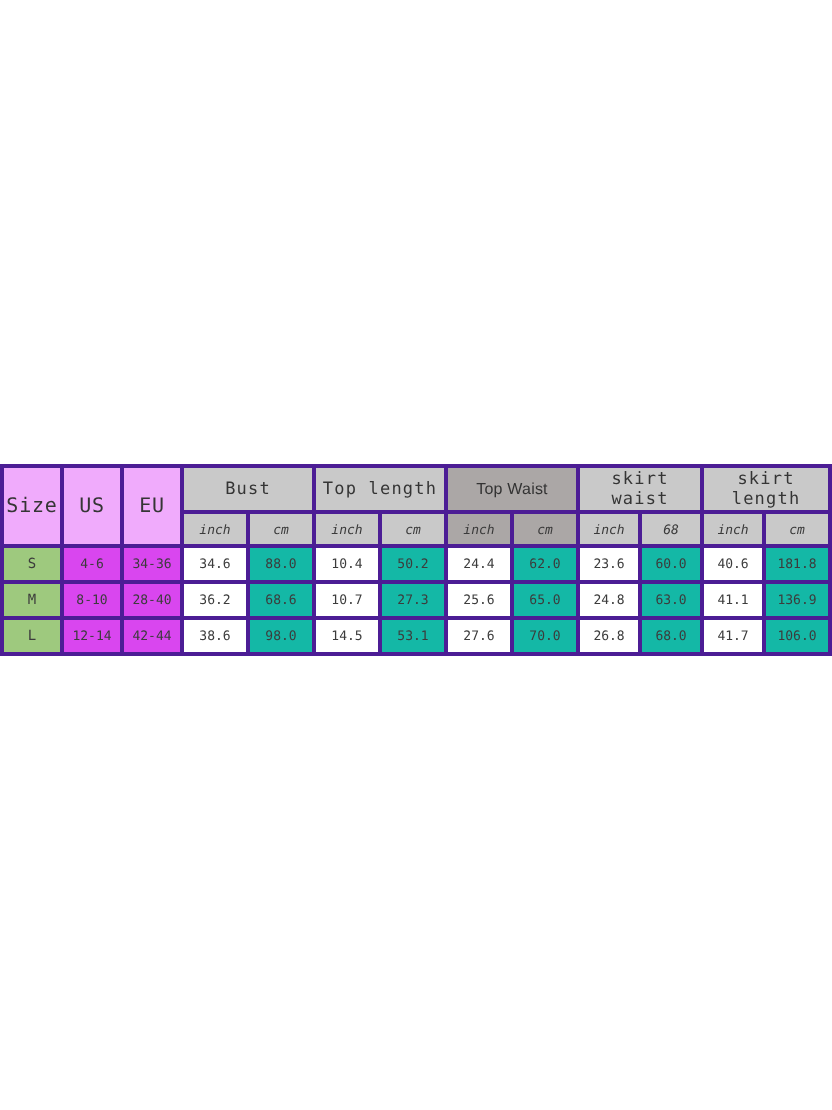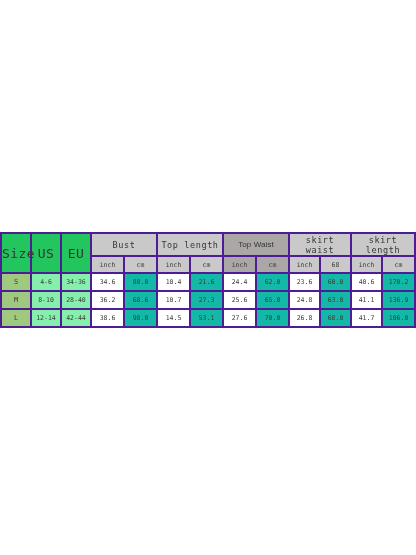--- a/index.html
+++ b/index.html
@@ -42,57 +42,58 @@
 
   
   tr.head-group th {
     background: #c9c9c9;
     height: 21px;
     font-size: 8.5px;
     letter-spacing: 0.6px;
     color: #353535;
   }
   tr.head-group th.sidecol {
-    background: #22c55e;
-    font-size: 13px;
+    background: #f0abfc;
+    font-size: 10px;
     letter-spacing: 0.4px;
   }
   tr.head-group th.dark {
     background: #aba7a6;
     font-family: "Liberation Sans", sans-serif;
     letter-spacing: 0.1px;
     font-size: 8px;
     color: #333333;
     text-align: center;
   }
 
   
   tr.head-units th {
     background: #c9c9c9;
     height: 15px;
     font-size: 6.5px;
+    font-style: italic;
     color: #3a3a3a;
   }
   tr.head-units th.dark {
     background: #aba7a6;
   }
 
   
   tr.data-row td {
     height: 16px;
     font-size: 6.5px;
     background: #ffffff;
   }
   tr.data-row td.c-size {
     background: #9ec97e;
     font-size: 7px;
   }
   tr.data-row td.c-us,
   tr.data-row td.c-eu {
-    background: #86efac;
+    background: #d946ef;
     font-size: 6.5px;
   }
   tr.data-row td.c-cm {
     background: #14b8a6;
   }
   tr.data-row td.c-inch {
     background: #ffffff;
   }
 </style>
 </head>
@@ -140,27 +141,27 @@
       </tr>
     </thead>
     <tbody>
       <tr class="data-row">
         <td class="c-size">S</td>
         <td class="c-us">4-6</td>
         <td class="c-eu">34-36</td>
         <td class="c-inch">34.6</td>
         <td class="c-cm">88.0</td>
         <td class="c-inch">10.4</td>
-        <td class="c-cm">21.6</td>
+        <td class="c-cm">50.2</td>
         <td class="c-inch">24.4</td>
         <td class="c-cm">62.0</td>
         <td class="c-inch">23.6</td>
         <td class="c-cm">60.0</td>
         <td class="c-inch">40.6</td>
-        <td class="c-cm">170.2</td>
+        <td class="c-cm">181.8</td>
       </tr>
       <tr class="data-row">
         <td class="c-size">M</td>
         <td class="c-us">8-10</td>
         <td class="c-eu">28-40</td>
         <td class="c-inch">36.2</td>
         <td class="c-cm">68.6</td>
         <td class="c-inch">10.7</td>
         <td class="c-cm">27.3</td>
         <td class="c-inch">25.6</td>

